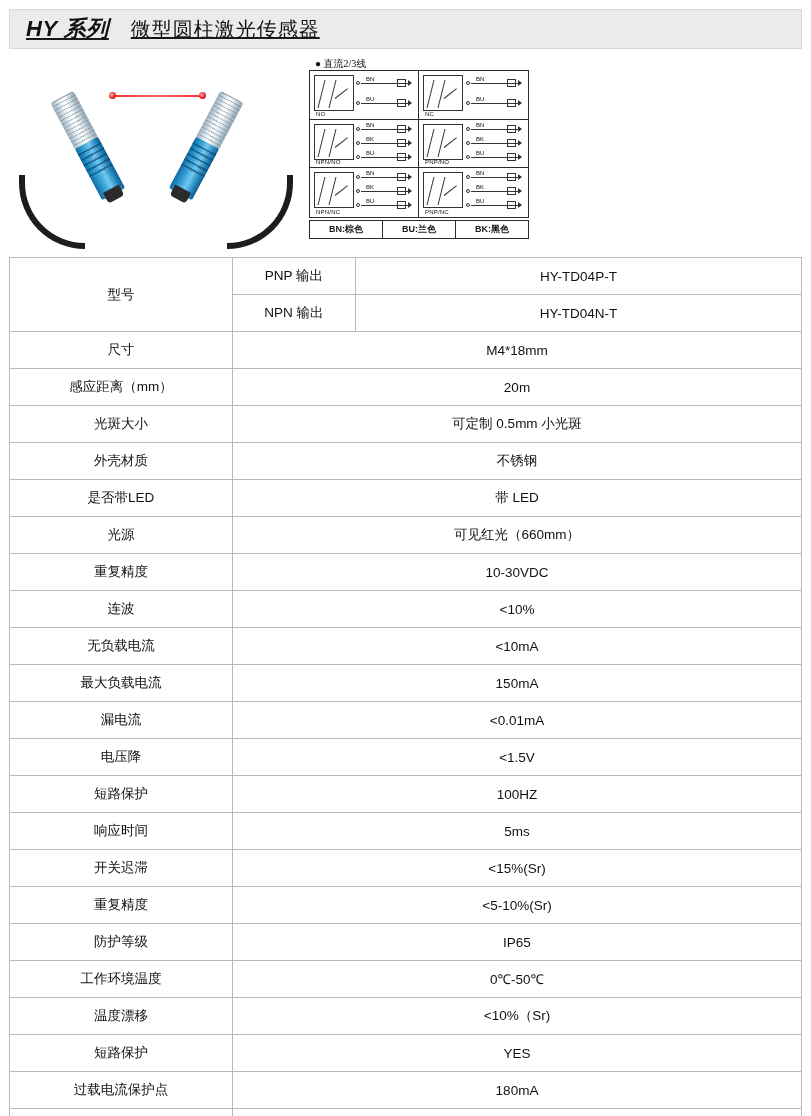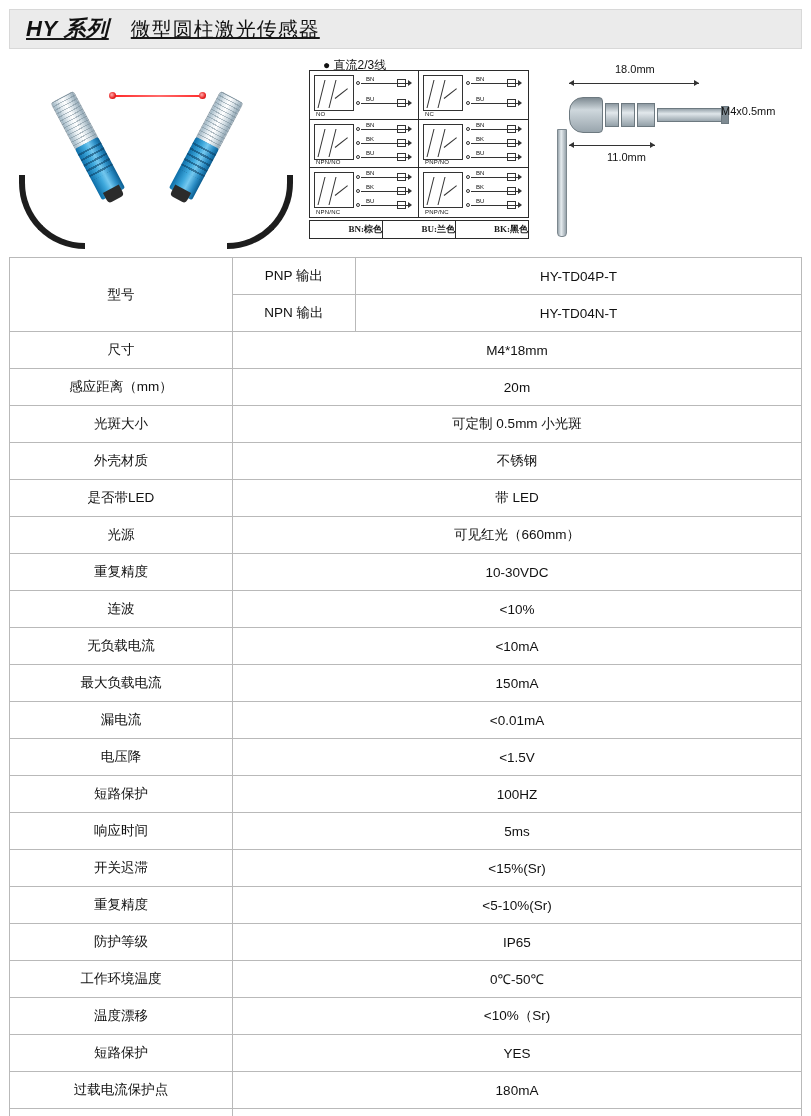--- a/index.html
+++ b/index.html
@@ -143,23 +143,24 @@
 
   
   .wiring {
     position: absolute;
     left: 296px;
     top: 8px;
     width: 228px;
     height: 188px;
   }
   .wiring .dc-label {
-    font-size: 12px;
+    font-size: 10px;
     color: #111;
-    margin-left: 18px;
+    margin-left: 10px;
+    font-family: Liberation Serif, serif;
   }
   .wiring .grid {
     position: absolute;
     left: 4px; top: 13px;
     width: 220px; height: 148px;
     border: 1px solid #2b2b2b;
     display: grid;
     grid-template-columns: 1fr 1fr;
     grid-template-rows: 1fr 1fr 1fr;
     box-sizing: border-box;
@@ -258,24 +259,23 @@
     left: 4px; top: 163px;
     width: 220px;
     border: 1px solid #2b2b2b;
     box-sizing: border-box;
     display: flex;
     font-size: 9px;
     font-weight: bold;
   }
   .legend div {
     flex: 1;
-    text-align: right;
+    text-align: center;
     padding: 2px 0;
     border-right: 1px solid #2b2b2b;
-    font-family: Liberation Serif, serif;
   }
   .legend div:last-child { border-right: none; }
 
   
   .dims {
     position: absolute;
     left: 540px;
     top: 8px;
     width: 260px;
     height: 188px;
@@ -566,36 +566,20 @@
 
       </div>
 
       <div class="legend">
         <div>BN:棕色</div>
         <div>BU:兰色</div>
         <div>BK:黑色</div>
       </div>
     </div>
 
-    <div class="dims">
-      <div class="dim-top-label">18.0mm</div>
-      <div class="dim-top-line"></div>
-      <div class="sensor-draw">
-        <div class="sd-head"></div>
-        <div class="sd-seg a"></div>
-        <div class="sd-seg b"></div>
-        <div class="sd-seg c"></div>
-        <div class="sd-rod"></div>
-        <div class="sd-tip"></div>
-      </div>
-      <div class="sd-cable"></div>
-      <div class="m4-label">M4x0.5mm</div>
-      <div class="dim-bot-line"></div>
-      <div class="dim-bot-label">11.0mm</div>
-    </div>
 
   </div>
 
   <table class="spec">
     <tbody>
       <tr>
         <td class="label" rowspan="2">型号</td>
         <td class="sub">PNP 输出</td>
         <td>HY-TD04P-T</td>
       </tr>

